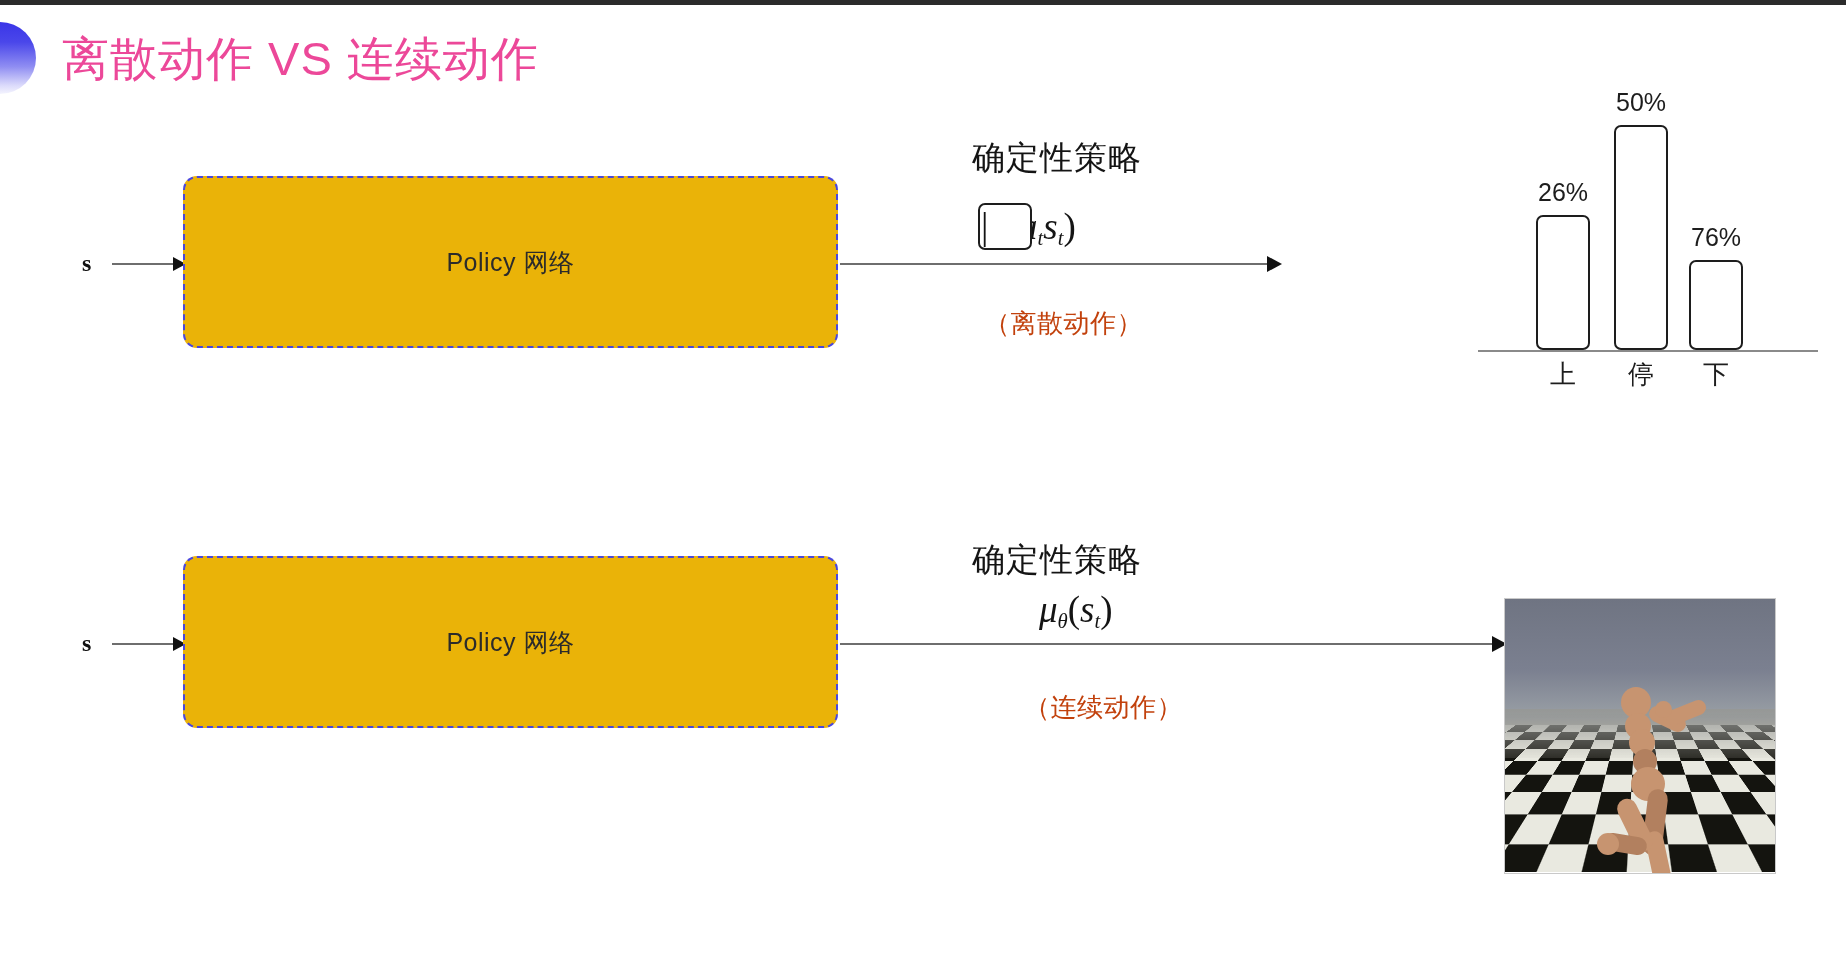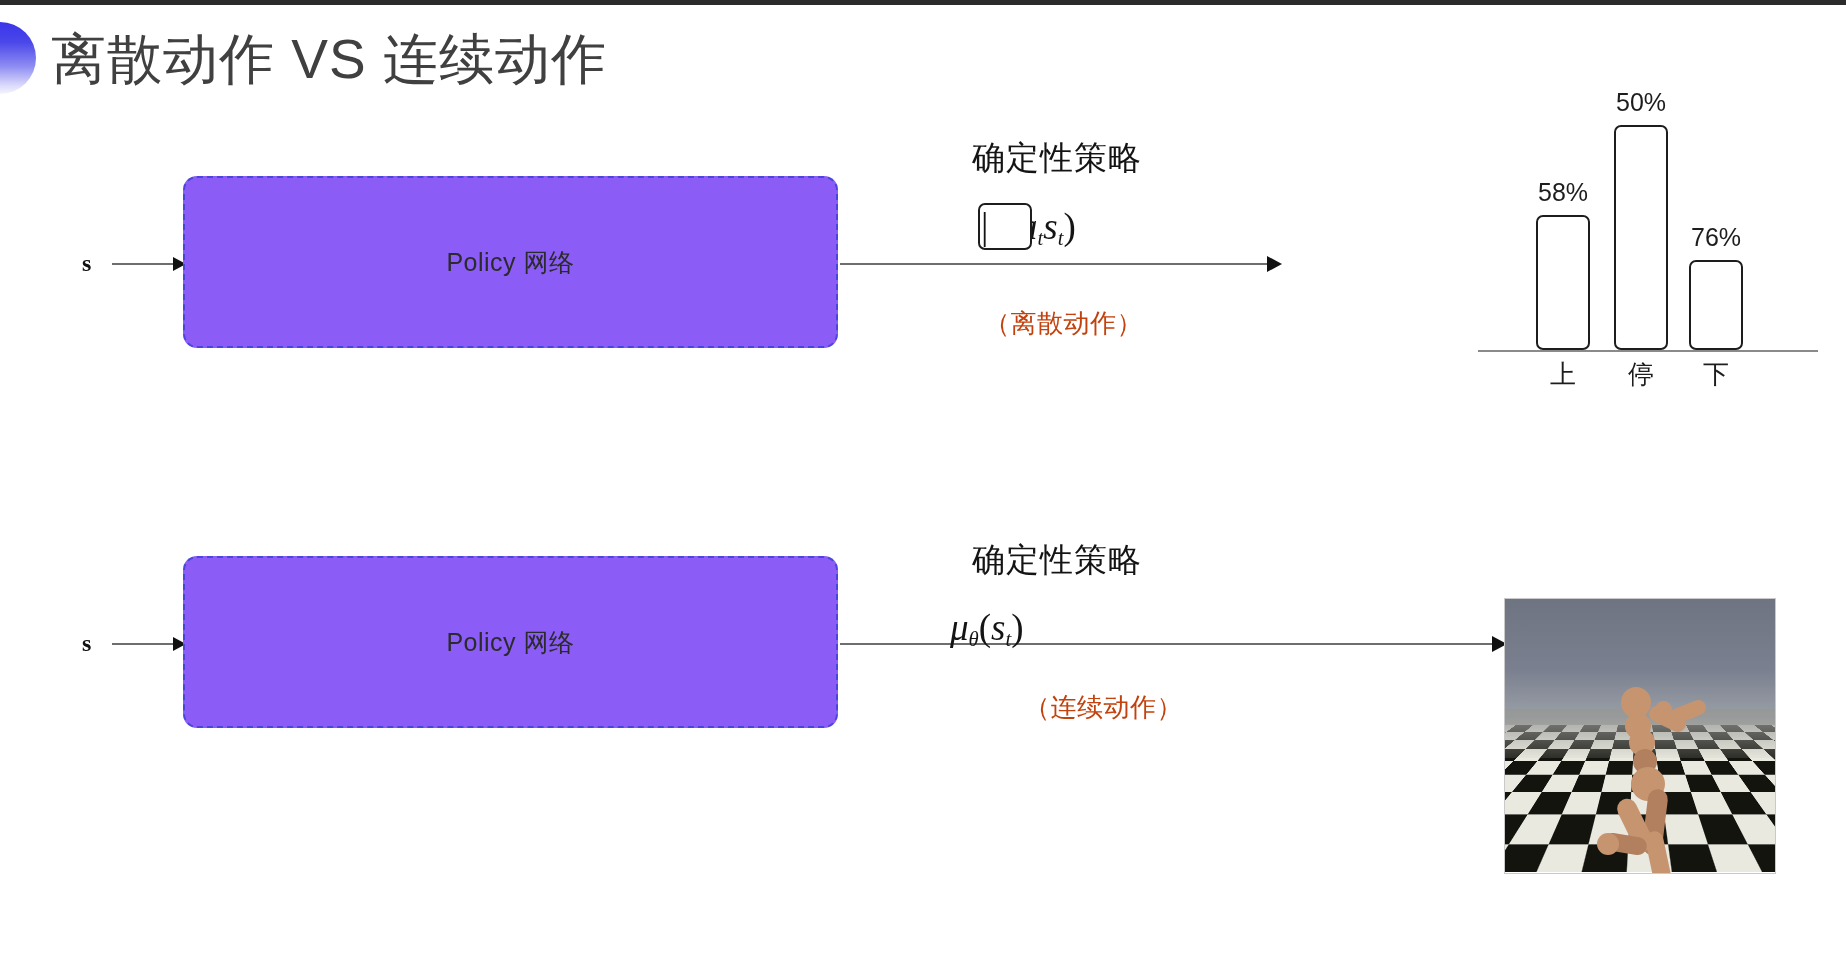--- a/index.html
+++ b/index.html
@@ -31,26 +31,26 @@
     left: 0px;
     top: 22px;
     width: 36px;
     height: 72px;
     border-top-right-radius: 36px 36px;
     border-bottom-right-radius: 36px 36px;
     background: linear-gradient(to bottom, #3a35e8 0%, #4a47ea 28%, #8f8df2 62%, #dbdafb 88%, #f4f4fe 100%);
   }
   .slide-title {
     position: absolute;
-    left: 51px;
+    left: 62px;
     top: 26px;
-    font-size: 55px;
+    font-size: 47px;
     line-height: 66px;
     letter-spacing: 1px;
-    color: #404040;
+    color: #ec4899;
     white-space: nowrap;
     font-family: "Liberation Sans", "DejaVu Sans", sans-serif;
   }
 
   
   .state-label {
     position: absolute;
     font-size: 24px;
     font-weight: bold;
     color: #111111;
@@ -76,21 +76,21 @@
   .arrow.short::after {
     border-left-width: 13px;
     border-top-width: 7px;
     border-bottom-width: 7px;
   }
 
   .policy-box {
     position: absolute;
     border: 2.5px dashed #4a46dd;
     border-radius: 14px;
-    background: #8b5cf6;
+    background: #eab308;
     box-sizing: border-box;
   }
   .policy-box-label {
     position: absolute;
     left: 0; right: 0;
     top: 50%;
     transform: translateY(-50%);
     text-align: center;
     font-size: 25px;
     color: #2b2b2b;
@@ -276,21 +276,21 @@
   <div class="policy-formula" style="left:978px; top:205px;">
     <span>π</span><sub>θ</sub><span class="up">(</span><span>a</span><sub>t</sub><span class="bar">|</span><span>s</span><sub>t</sub><span class="up">)</span>
   </div>
 
   <div class="action-note" style="left:984px; top:306px;">（离散动作）</div>
 
   <div class="chart">
     <div class="chart-plot">
 
       <div class="bar-group" style="left:58px;">
-        <div class="bar-value" style="bottom:143px;">58%</div>
+        <div class="bar-value" style="bottom:143px;">26%</div>
         <div class="bar" style="height:135px;"></div>
       </div>
 
       <div class="bar-group" style="left:136px;">
         <div class="bar-value" style="bottom:233px;">50%</div>
         <div class="bar" style="height:225px;"></div>
       </div>
 
       <div class="bar-group" style="left:211px;">
         <div class="bar-value" style="bottom:98px;">76%</div>
@@ -316,21 +316,21 @@
   <div class="arrow in short"></div>
 
   <div class="policy-box">
     <div class="policy-box-label">Policy 网络</div>
   </div>
 
   <div class="arrow out"></div>
 
   <div class="policy-type" style="left:972px; top:538px;">确定性策略</div>
 
-  <div class="policy-formula" style="left:950px; top:588px;margin-top:18px;">
+  <div class="policy-formula" style="left:1039px; top:588px;">
     <span>μ</span><sub>θ</sub><span class="up">(</span><span>s</span><sub>t</sub><span class="up">)</span>
   </div>
 
   <div class="action-note" style="left:984px; top:690px;margin-left:40px;">（连续动作）</div>
 
   <div class="sim-image">
     <div class="sim-sky"></div>
     <div class="sim-floor"></div>
     <div class="sim-haze"></div>
 

